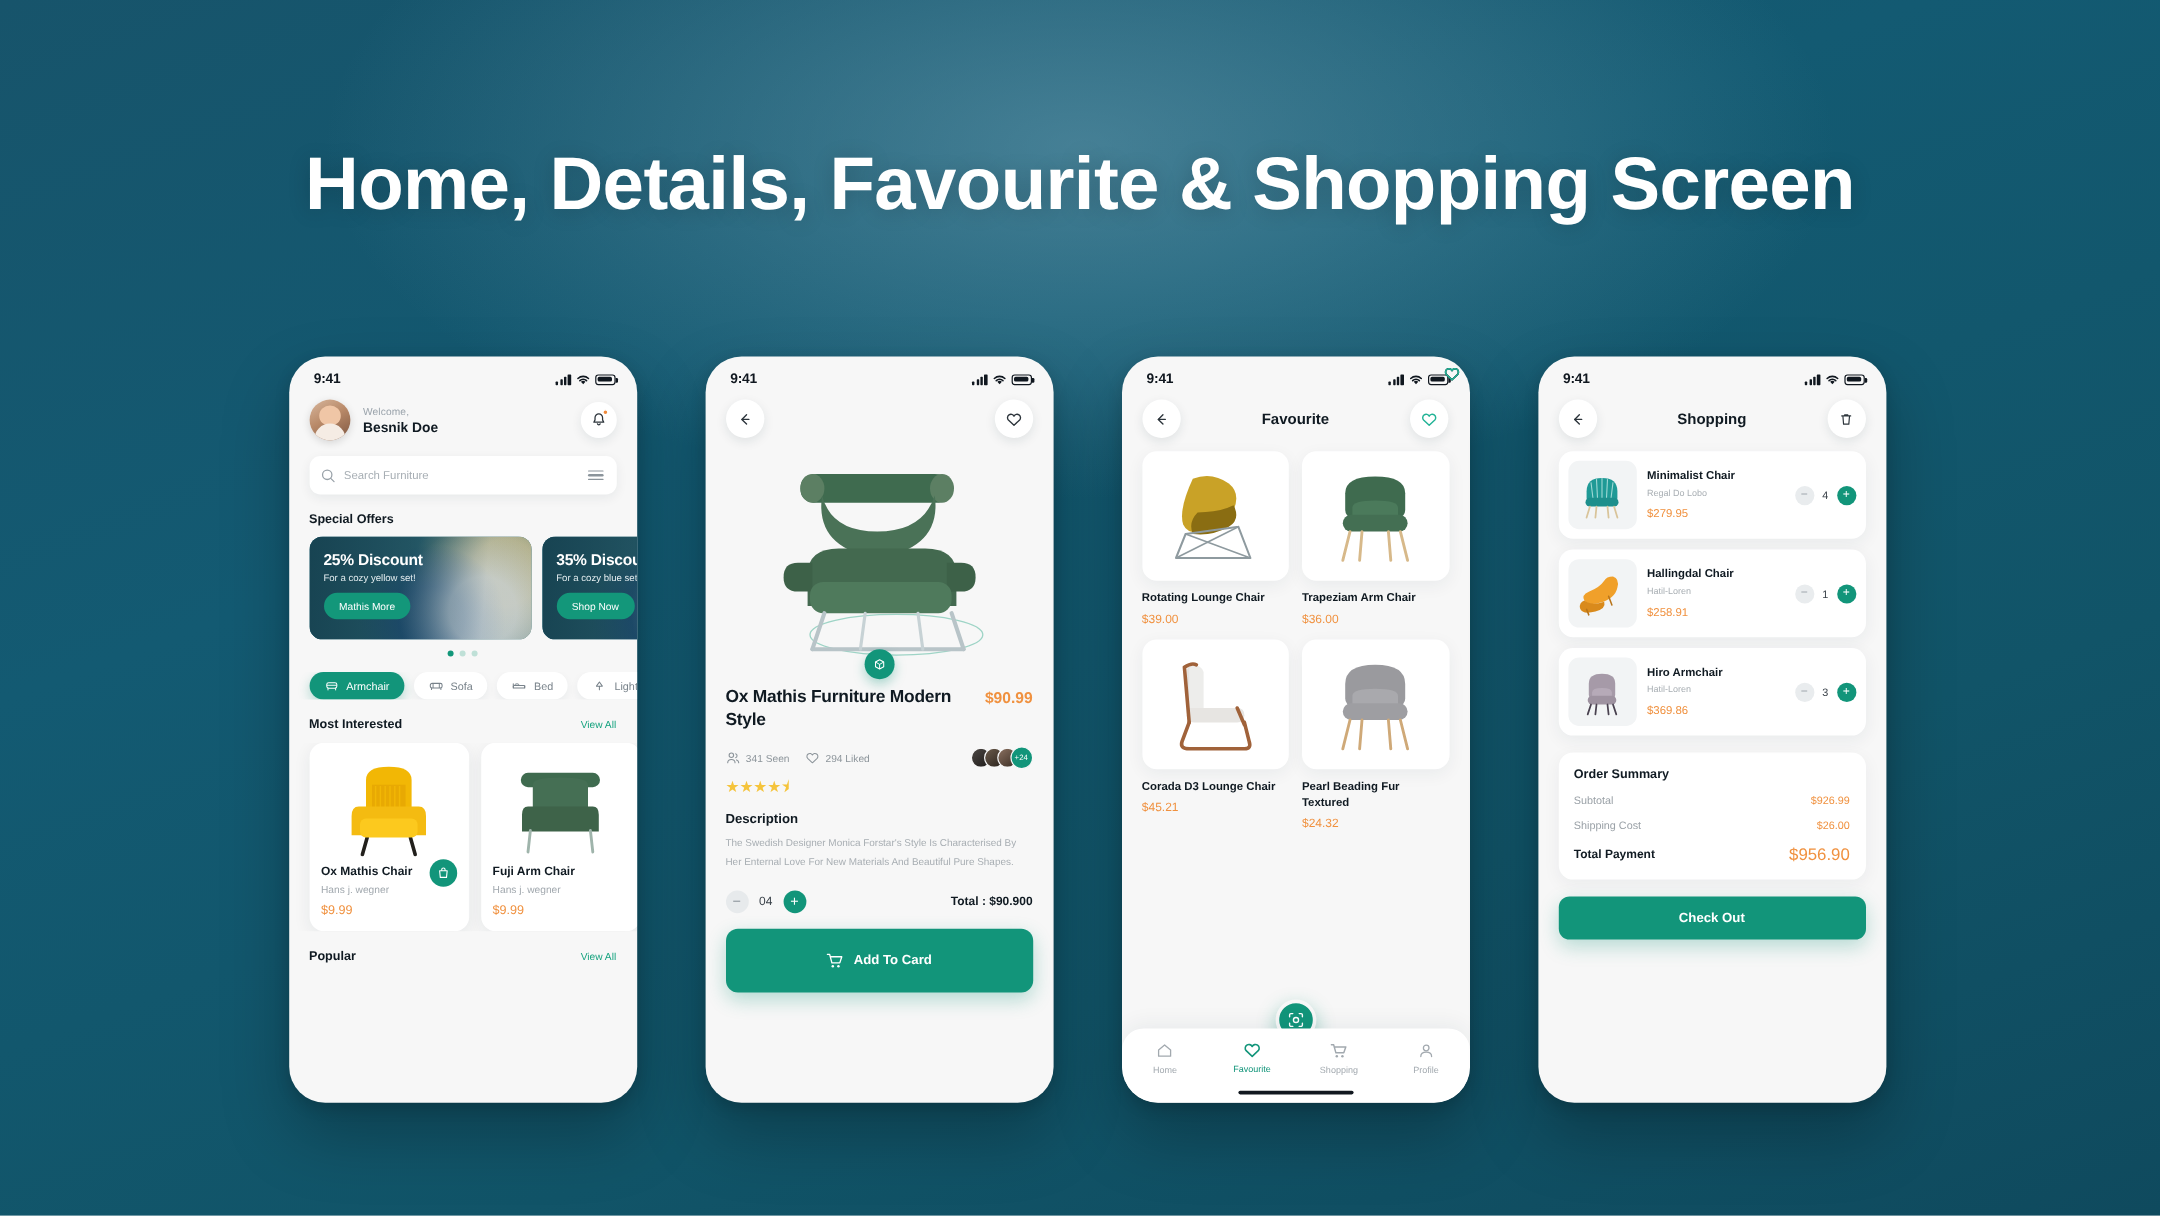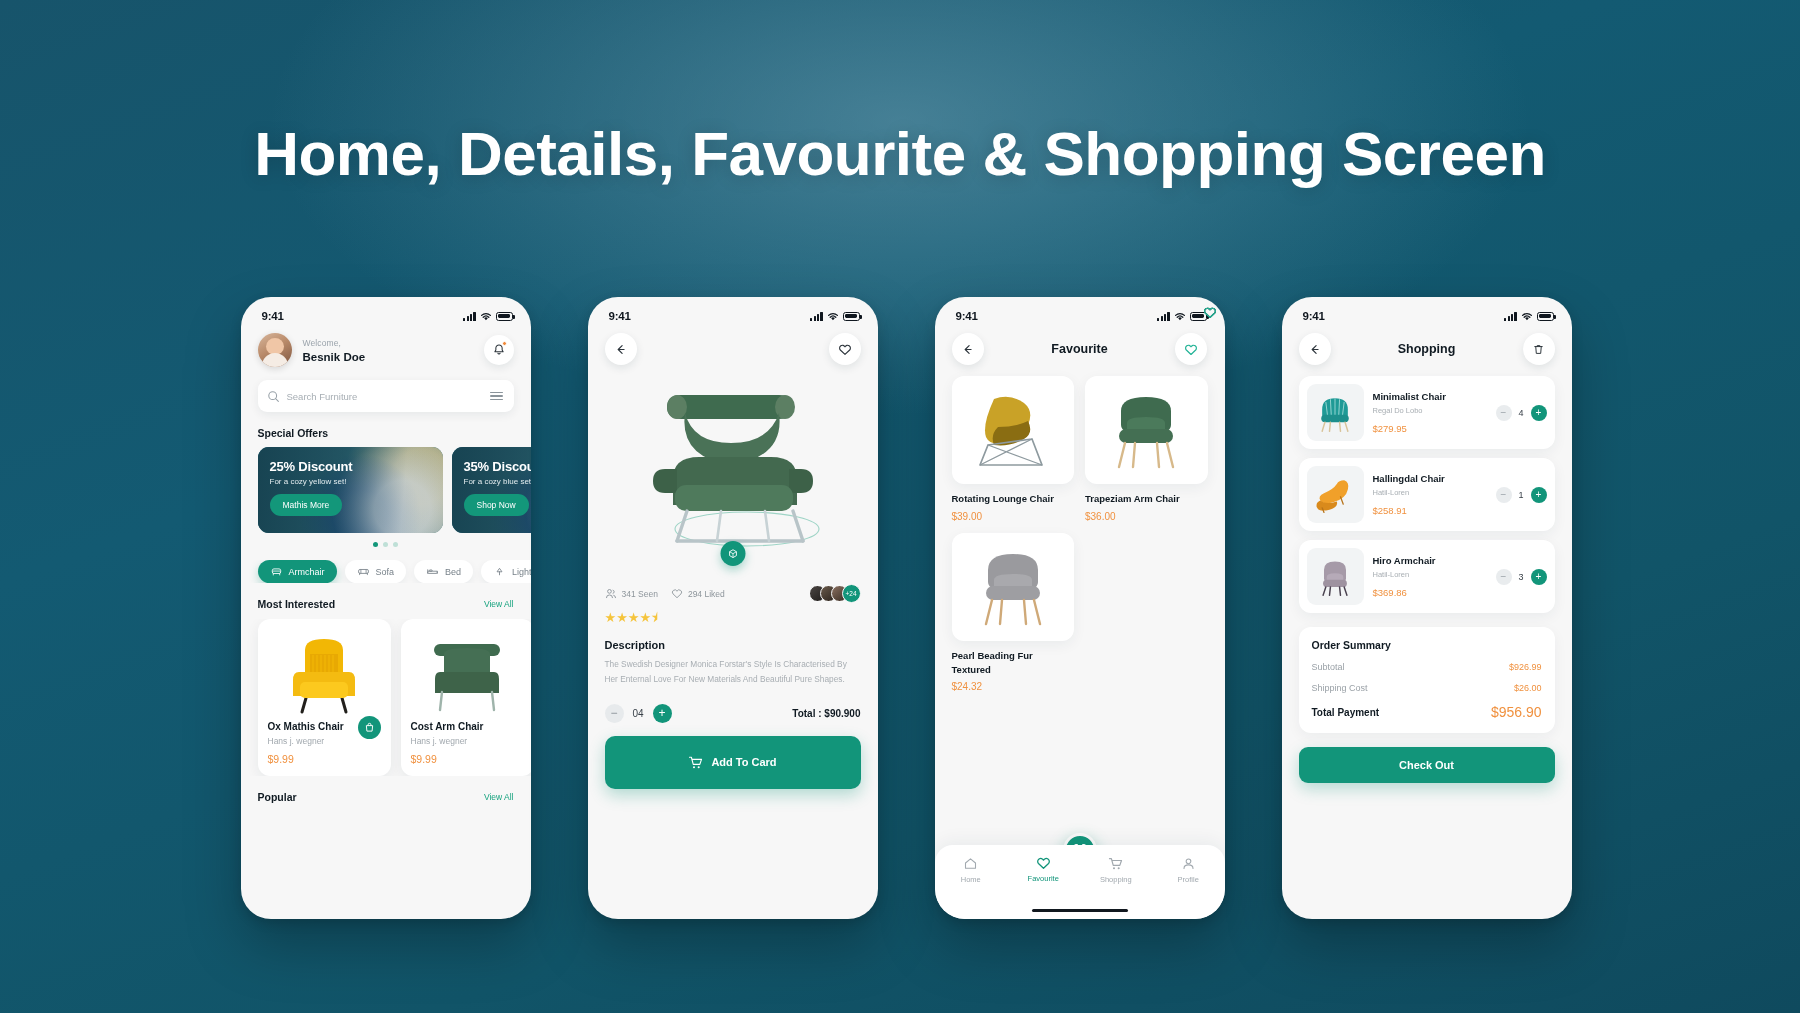--- a/index.html
+++ b/index.html
@@ -202,21 +202,21 @@
   .fav-card{}
   .fav-img{
     background:#fff;border-radius:12px;height:108px;position:relative;
     display:flex;align-items:center;justify-content:center;
     box-shadow:0 4px 14px rgba(15,45,60,.06);
   }
   .fav-heart{position:absolute;top:8px;right:8px;cursor:pointer;}
   .fav-name{font-size:9.5px;font-weight:bold;color:#101a22;margin-top:8px;line-height:1.45;}
   .fav-price{font-size:10px;color:#f0913f;margin-top:5px;}
   .tabbar{
-    position:absolute;left:0;right:0;bottom:0;height:74px;background:#fff;
+    position:absolute;left:0;right:0;bottom:0;height:62px;background:#fff;
     border-radius:18px 18px 30px 30px;display:flex;align-items:flex-start;
     justify-content:space-around;padding-top:11px;
     box-shadow:0 -4px 18px rgba(15,45,60,.06);
   }
   .tab{display:flex;flex-direction:column;align-items:center;gap:4px;font-size:7.5px;color:#a2a9af;cursor:pointer;width:48px;}
   .tab.on{color:#12957a;}
   .fab{
     position:absolute;left:50%;transform:translateX(-50%);bottom:52px;
     width:34px;height:34px;border-radius:50%;background:#12957a;
     display:flex;align-items:center;justify-content:center;cursor:pointer;
@@ -412,21 +412,21 @@
         <div class="pimg">
           <svg class="art" width="86" height="86" viewBox="0 0 86 86">
             <rect x="10" y="16" width="66" height="12" rx="6" fill="#3f6b4f"></rect>
             <path d="M20 26q0-6 23-6t23 6v26H20z" fill="#456f54"></path>
             <path d="M16 44q-5 0-5 7v14h64V51q0-7-5-7z" fill="#3e6349"></path>
             <path d="M18 64 L16 82 M68 64 L70 82" stroke="#9fb4ab" stroke-width="2.4" stroke-linecap="round"></path>
           </svg>
         </div>
         <div class="prow">
           <div>
-            <div class="pname">Cost Arm Chair</div>
+            <div class="pname">Fuji Arm Chair</div>
             <div class="pdesign">Hans j. wegner</div>
           </div>
         </div>
         <div class="pprice">$9.99</div>
       </div>
     </div>
 
     <div class="sec-row">
       <div class="sec-title">Popular</div>
       <div class="view-all">View All</div>
@@ -485,20 +485,24 @@
       </svg>
       <div class="ar-badge">
         <svg width="13" height="13" viewBox="0 0 16 16">
           <path d="M8 3.4 12.2 5.8v4.8L8 13 3.8 10.6V5.8Z" fill="none" stroke="#fff" stroke-width="1.1" stroke-linejoin="round"></path>
           <path d="M8 8.2 12.2 5.8M8 8.2 3.8 5.8M8 8.2V13" stroke="#fff" stroke-width="1"></path>
         </svg>
       </div>
     </div>
 
     <div class="det-body">
+      <div class="det-titlerow">
+        <div class="det-title">Ox Mathis Furniture Modern Style</div>
+        <div class="det-price">$90.99</div>
+      </div>
 
       <div class="det-meta">
         <div class="meta-it">
           <svg width="12" height="11" viewBox="0 0 14 13">
             <circle cx="5.2" cy="4" r="2.2" fill="none" stroke="#8d959b" stroke-width="1.1"></circle>
             <path d="M1.6 11.4q0-3.2 3.6-3.2t3.6 3.2" fill="none" stroke="#8d959b" stroke-width="1.1" stroke-linecap="round"></path>
             <path d="M9.4 2.6a2 2 0 0 1 0 3.8M10.2 8.6q2.2.5 2.2 2.8" fill="none" stroke="#8d959b" stroke-width="1.1" stroke-linecap="round"></path>
           </svg>
           <span>341 Seen</span>
         </div>
@@ -607,20 +611,39 @@
         </div>
         <div class="fav-heart">
           <svg width="14" height="13" viewBox="0 0 16 15">
             <path d="M8 13.2 2.6 8.1a3.3 3.3 0 1 1 5.4-3.7 3.3 3.3 0 1 1 5.4 3.7Z" fill="none" stroke="#2c343b" stroke-width="1.3" stroke-linejoin="round"></path>
           </svg>
         </div>
         <div class="fav-name">Trapeziam Arm Chair</div>
         <div class="fav-price">$36.00</div>
       </div>
 
+      <div class="fav-card">
+        <div class="fav-img">
+          <svg width="88" height="82" viewBox="0 0 88 82">
+            <path d="M26 8q-6 0-6 6v34h10V14q0-6-4-6z" fill="#e4e2df"></path>
+            <path d="M24 8q8 0 10 6v34h-12V14q0-6 2-6z" fill="#ededeb"></path>
+            <path d="M22 44h40q6 0 6 6t-6 6H26q-6 0-6-6z" fill="#e7e5e2"></path>
+            <path d="M18 10 L22 56 M18 10q6-4 10-2" stroke="#a0623a" stroke-width="3" fill="none" stroke-linecap="round"></path>
+            <path d="M22 56 L16 72q-2 6 6 6h46q6 0 4-6L68 56" stroke="#a0623a" stroke-width="3" fill="none" stroke-linecap="round"></path>
+            <path d="M62 44 L68 58" stroke="#a0623a" stroke-width="3" fill="none" stroke-linecap="round"></path>
+          </svg>
+        </div>
+        <div class="fav-heart">
+          <svg width="14" height="13" viewBox="0 0 16 15">
+            <path d="M8 13.2 2.6 8.1a3.3 3.3 0 1 1 5.4-3.7 3.3 3.3 0 1 1 5.4 3.7Z" fill="none" stroke="#2c343b" stroke-width="1.3" stroke-linejoin="round"></path>
+          </svg>
+        </div>
+        <div class="fav-name">Corada D3 Lounge Chair</div>
+        <div class="fav-price">$45.21</div>
+      </div>
 
       <div class="fav-card">
         <div class="fav-img">
           <svg width="82" height="82" viewBox="0 0 82 82">
             <path d="M16 24q0-16 25-16t25 16v12q0 10-25 10T16 36z" fill="#9a9a9e"></path>
             <path d="M22 34q0-6 19-6t19 6v10H22z" fill="#a9a9ad"></path>
             <rect x="14" y="40" width="54" height="14" rx="7" fill="#9e9ea2"></rect>
             <path d="M20 54 L14 78 M62 54 L68 78 M30 54 L28 78 M52 54 L54 78" stroke="#cfa978" stroke-width="2.4" stroke-linecap="round"></path>
           </svg>
         </div>

